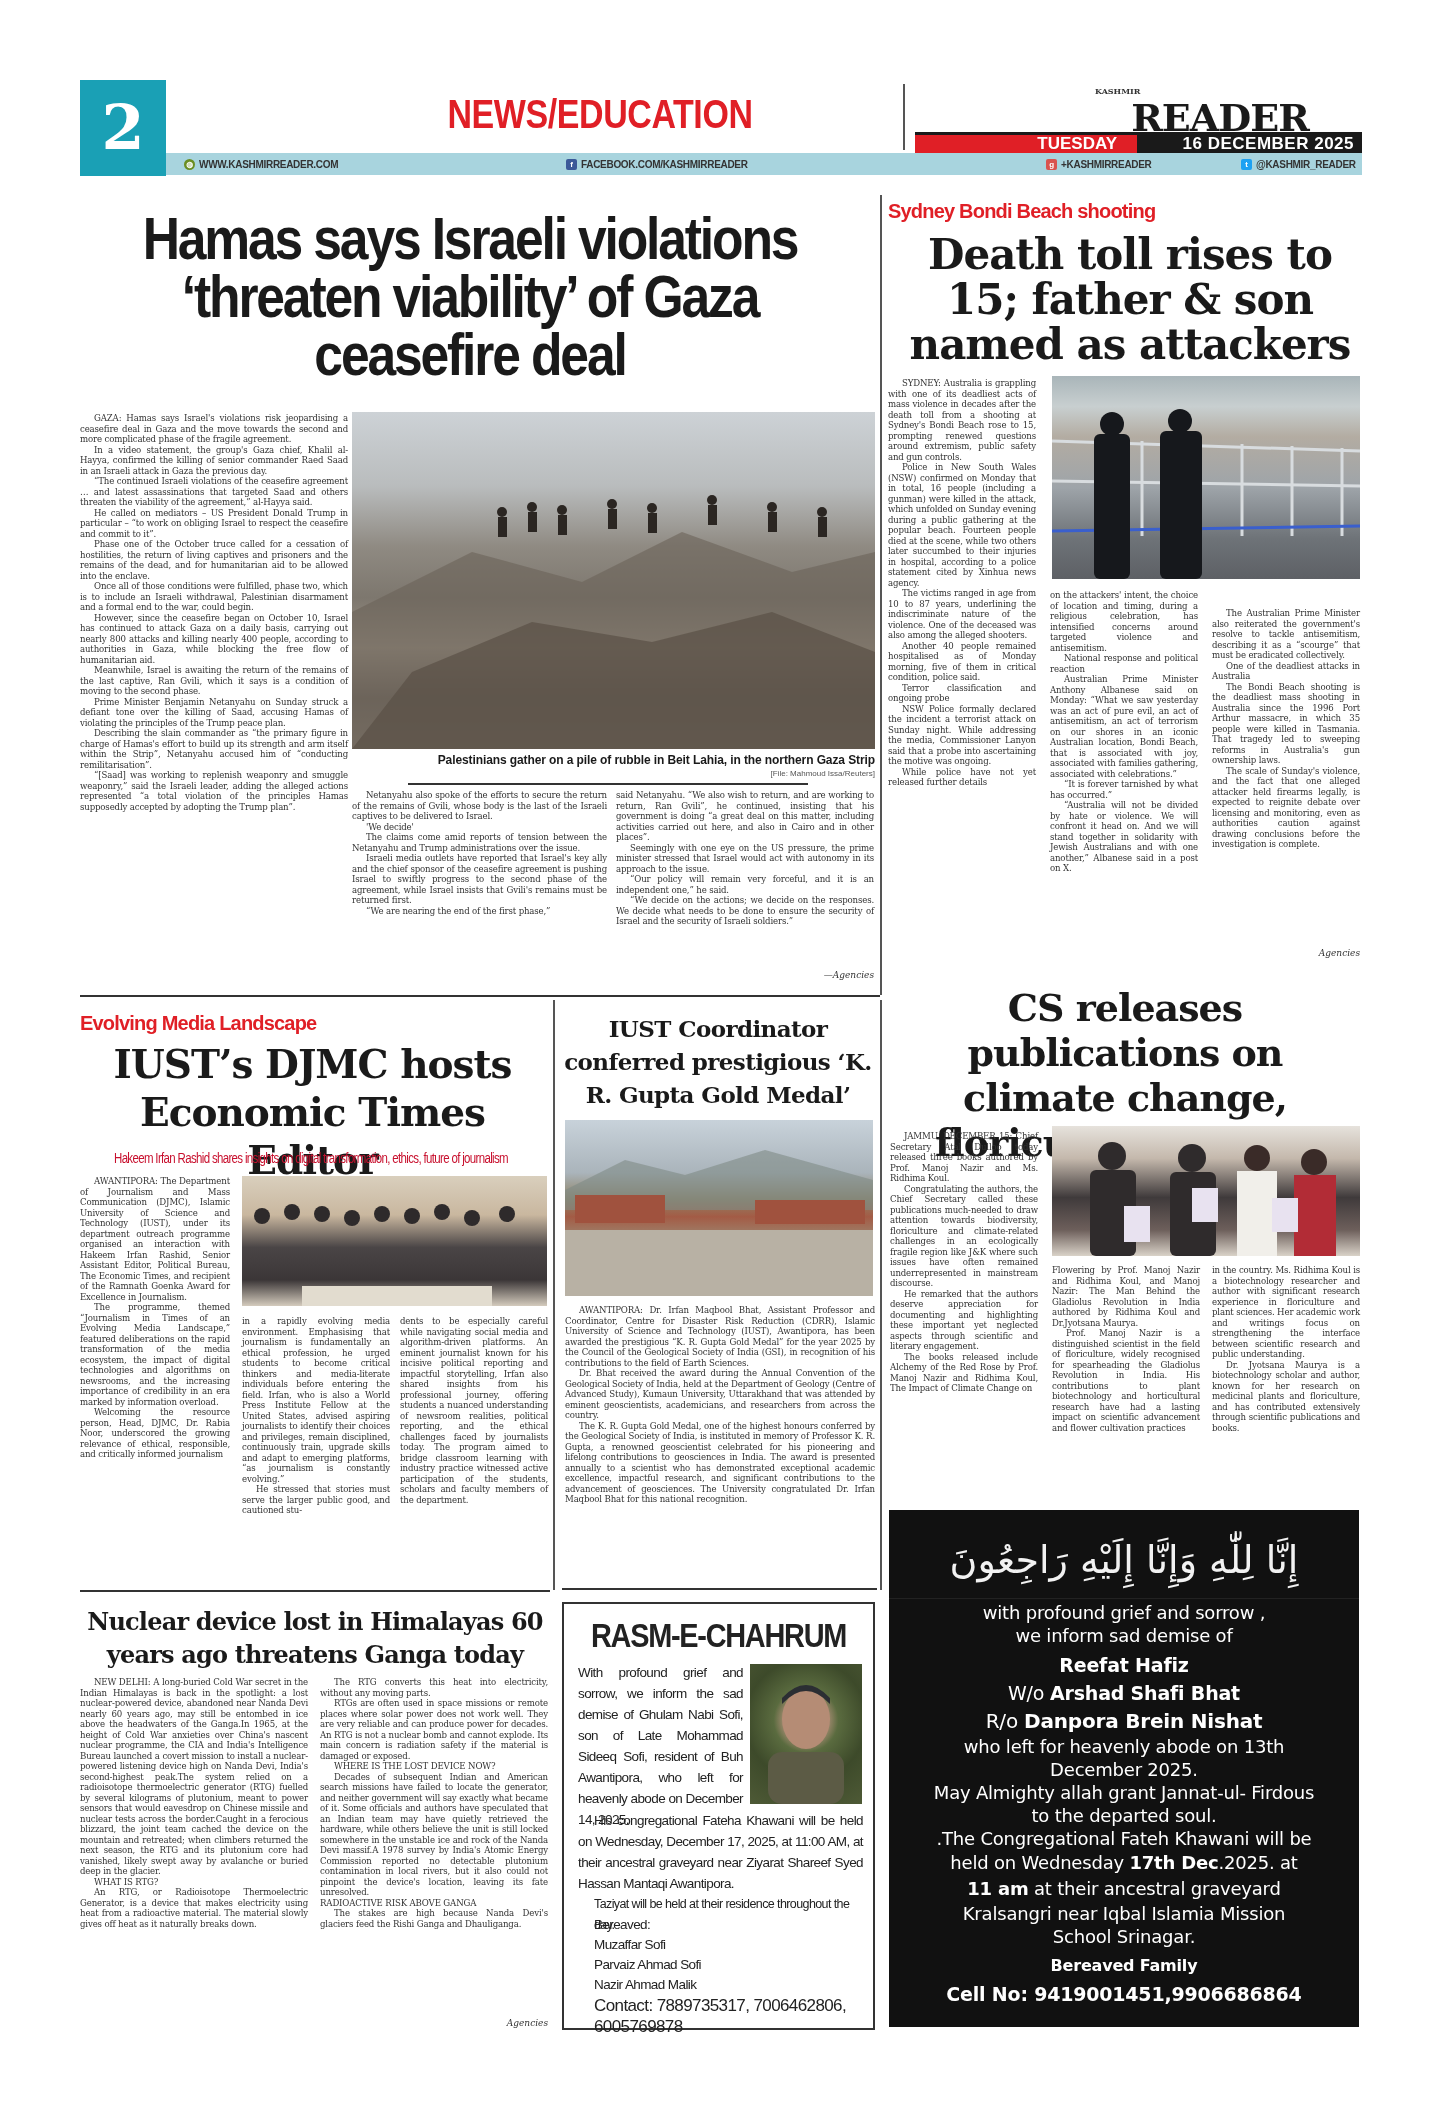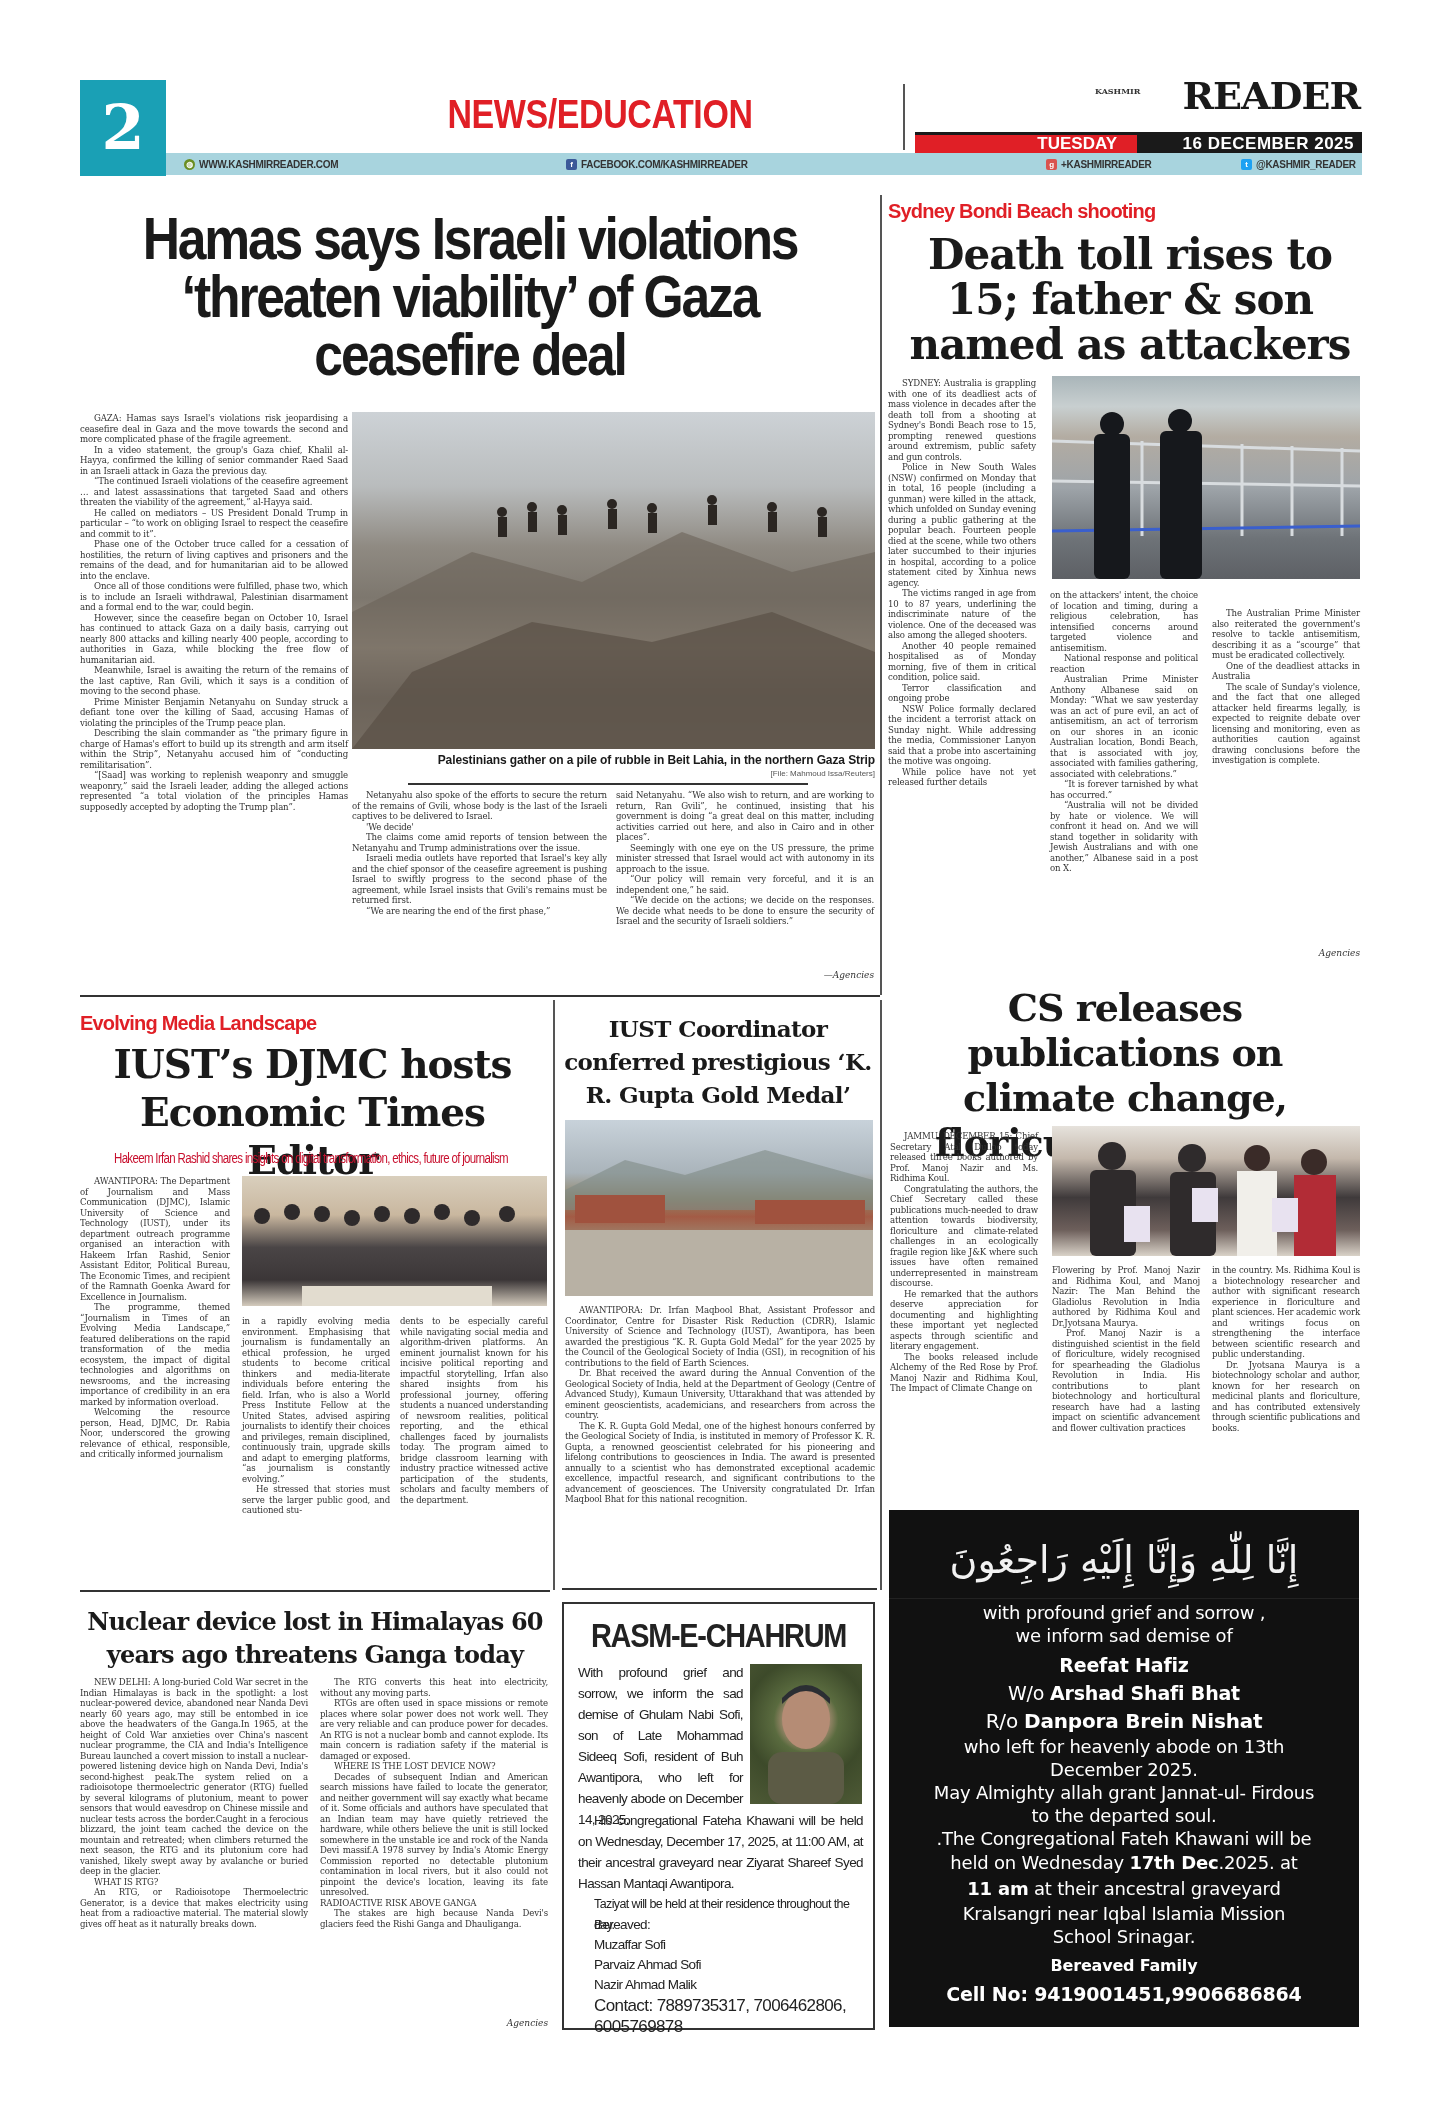--- a/index.html
+++ b/index.html
@@ -15,21 +15,21 @@
 .rule-v{background:#555;width:2px}
 .rule-h{background:#333;height:1.5px}
 .photo{overflow:hidden}
 
 #page-num{left:80px;top:80px;width:86px;height:96px;background:#1aa0b5;color:#fff;font-family:"DejaVu Serif",serif;font-weight:bold;font-size:62px;text-align:center;line-height:96px}
 #section{left:300px;top:92px;width:600px;text-align:center;font-family:"Liberation Sans",sans-serif;font-weight:bold;color:#e01f26;font-size:40px;letter-spacing:-0.5px;transform:scaleX(0.85)}
 #social-bar{left:166px;top:153px;width:1196px;height:22px;background:#a8d4de;font-family:"Liberation Sans",sans-serif;font-size:10px;font-weight:bold;color:#333;display:flex;align-items:center}
 .soc{position:absolute;display:flex;align-items:center;gap:4px;letter-spacing:-0.3px}
 .soc .ico{display:inline-block;width:11px;height:11px;border-radius:2px;color:#fff;font-size:8px;text-align:center;line-height:11px}
 #vsep-head{left:903px;top:84px;width:1.5px;height:66px;background:#555}
-#logo{left:1080px;top:76px;width:280px;text-align:right;font-family:"DejaVu Serif",serif;font-weight:bold;font-size:38px;color:#1a1a1a;letter-spacing:-1px;line-height:40px}
+#logo{left:1080px;top:98px;width:280px;text-align:center;font-family:"DejaVu Serif",serif;font-weight:bold;font-size:38px;color:#1a1a1a;letter-spacing:-1px;line-height:40px}
 #logo-small{left:1095px;top:86px;font-size:8px;font-family:"DejaVu Serif",serif;font-weight:bold;color:#333}
 #date-bar{left:915px;top:132px;width:447px;height:37px;display:flex;border-top:3px solid #1a1a1a}
 #date-day{background:#e01f26;color:#fff;width:222px;text-align:right;padding-right:20px;font-family:"Liberation Sans",sans-serif;font-weight:bold;font-size:17px;line-height:18px}
 #date-full{background:#1a1a1a;color:#fff;flex:1;text-align:right;padding-right:8px;font-family:"Liberation Sans",sans-serif;font-weight:bold;font-size:17px;line-height:18px;letter-spacing:0.5px}
 
 .gaza-photo{background:linear-gradient(180deg,#cdd2d6 0%,#b9bcbd 22%,#8f8a82 40%,#7d776e 55%,#9d9386 70%,#6f665d 85%,#847a6e 100%)}
 .bondi-photo{background:linear-gradient(180deg,#a9b5b9 0%,#c8cfd0 15%,#b3aca2 30%,#9ea4a9 55%,#6e7378 80%,#5d6065 100%)}
 .group-photo{background:linear-gradient(180deg,#d9cfbd 0%,#c9b79f 30%,#4a4546 55%,#3b3637 80%,#d4cbbd 100%)}
 .campus-photo{background:linear-gradient(180deg,#c8d2da 0%,#aab4bb 30%,#8f8366 45%,#a35b45 55%,#9c8f79 70%,#b6ad9f 100%)}
 .books-photo{background:linear-gradient(180deg,#e6e2dc 0%,#c4b8ac 25%,#3f3a3b 55%,#6d5f5b 80%,#d9d2c8 100%)}
@@ -174,20 +174,21 @@
 <div class="abs body-text" style="left:1050px;top:590px;width:148px">
   <p style="text-indent:0">on the attackers' intent, the choice of location and timing, during a religious celebration, has intensified concerns around targeted violence and antisemitism.</p>
   <p>National response and political reaction</p>
   <p>Australian Prime Minister Anthony Albanese said on Monday: “What we saw yesterday was an act of pure evil, an act of antisemitism, an act of terrorism on our shores in an iconic Australian location, Bondi Beach, that is associated with joy, associated with families gathering, associated with celebrations.”</p>
   <p>“It is forever tarnished by what has occurred.”</p>
   <p>“Australia will not be divided by hate or violence. We will confront it head on. And we will stand together in solidarity with Jewish Australians and with one another,” Albanese said in a post on X.</p>
 </div>
 <div class="abs body-text" style="left:1212px;top:608px;width:148px">
   <p>The Australian Prime Minister also reiterated the government's resolve to tackle antisemitism, describing it as a “scourge” that must be eradicated collectively.</p>
   <p>One of the deadliest attacks in Australia</p>
+  <p>The Bondi Beach shooting is the deadliest mass shooting in Australia since the 1996 Port Arthur massacre, in which 35 people were killed in Tasmania. That tragedy led to sweeping reforms in Australia's gun ownership laws.</p>
   <p>The scale of Sunday's violence, and the fact that one alleged attacker held firearms legally, is expected to reignite debate over licensing and monitoring, even as authorities caution against drawing conclusions before the investigation is complete.</p>
 </div>
 <div class="abs sig" style="left:1212px;top:948px;width:148px">Agencies</div>
 
 <div class="abs kicker" style="left:80px;top:1012px;font-size:20px">Evolving Media Landscape</div>
 <div class="abs hl-serif" style="left:80px;top:1040px;width:465px;font-size:39px;line-height:48px">IUST’s DJMC hosts Economic Times Editor</div>
 <div class="abs" style="left:66px;top:1150px;width:490px;text-align:center;font-family:'Liberation Sans',sans-serif;color:#c8102e;font-size:14px;letter-spacing:-0.8px;transform:scaleX(0.82)">Hakeem Irfan Rashid shares insights on digital transformation, ethics, future of journalism</div>
 
 <div class="abs body-text" style="left:80px;top:1176px;width:150px">
   <p>AWANTIPORA: The Department of Journalism and Mass Communication (DJMC), Islamic University of Science and Technology (IUST), under its department outreach programme organised an interaction with Hakeem Irfan Rashid, Senior Assistant Editor, Political Bureau, The Economic Times, and recipient of the Ramnath Goenka Award for Excellence in Journalism.</p>

